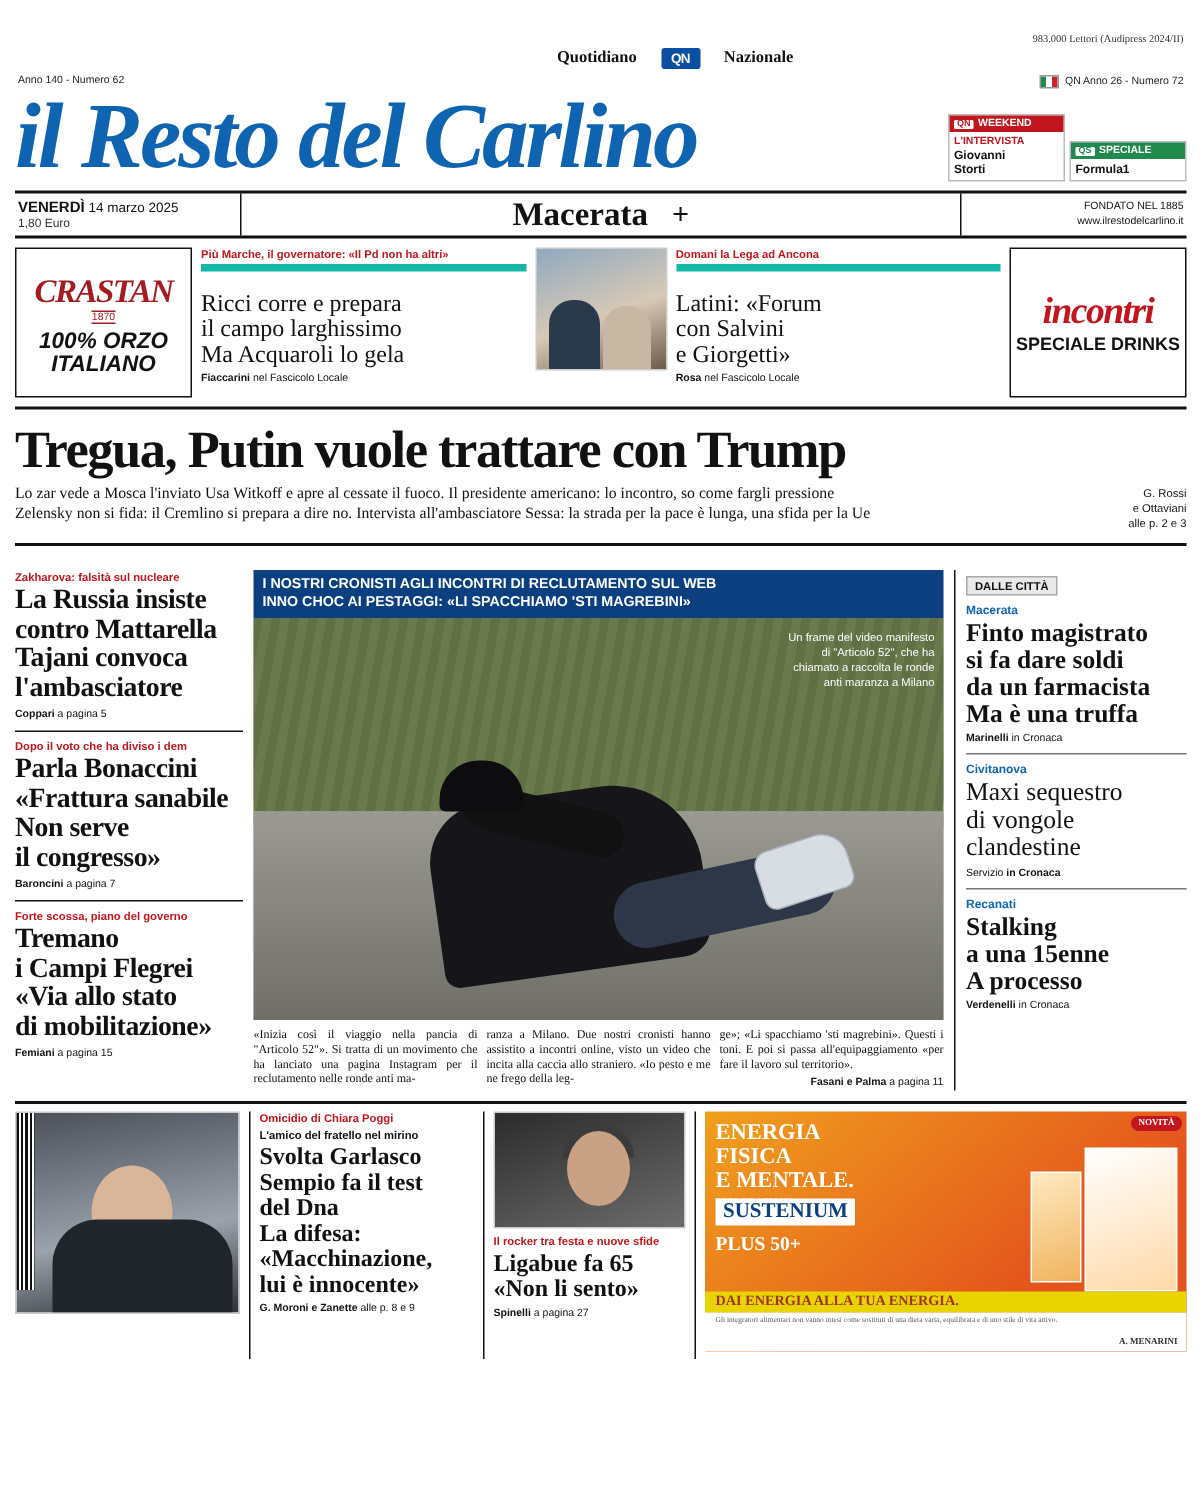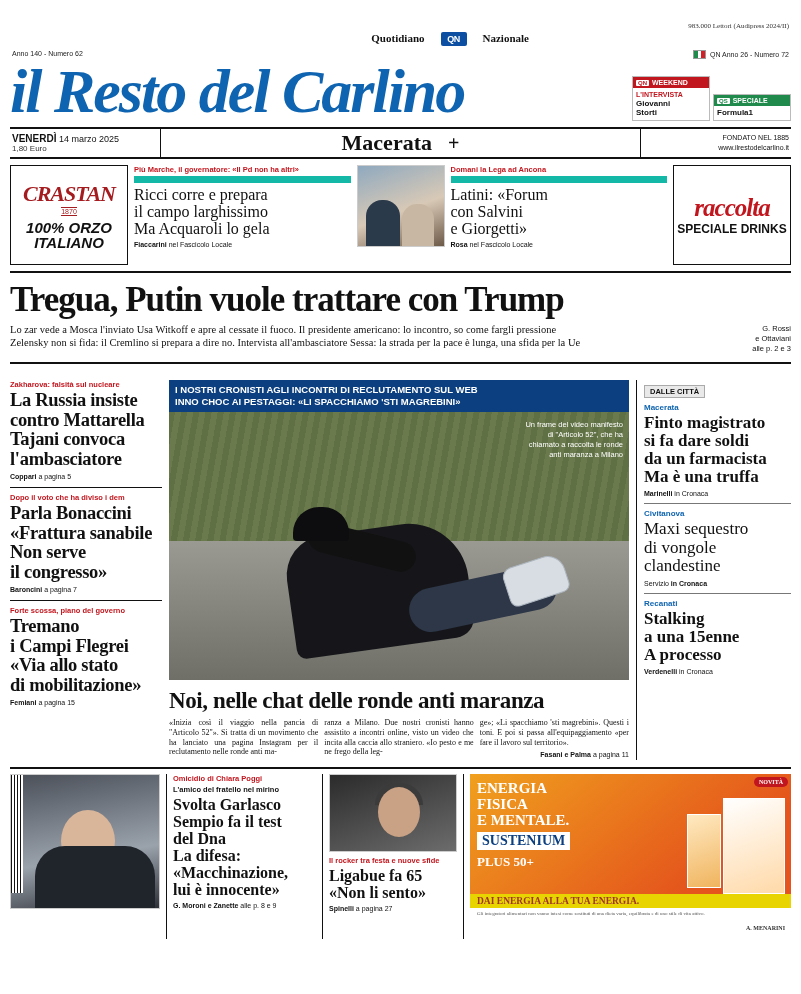--- a/index.html
+++ b/index.html
@@ -68,21 +68,21 @@
     font-size: 22px; color: #a51c20; letter-spacing: -1px; }
   .crastan-1870 { font-size: 7px; color: #a51c20; border-top: 1px solid #a51c20; border-bottom: 1px solid #a51c20;}
   .crastan-sub { font-style: italic; font-weight: bold; font-size: 15px; line-height: 15px; color: #111; text-align: center; margin-top: 4px;}
   .ristora-name { font-family: "Liberation Serif", serif; font-weight: bold; font-style: italic;
     font-size: 25px; color: #c2161e; letter-spacing: -1px; }
   .ristora-sub { font-family: "Liberation Sans", sans-serif; font-weight: bold; font-size: 12px; color: #111; }
 
   .promoitem { flex: 1; display: flex; gap: 5px; }
   .promoitem .txt { flex: 1; }
   .promo-kicker { font-family: "Liberation Sans", sans-serif; font-size: 7.5px; font-weight: bold;
-    color: #c2161e; border-bottom: 7px solid #14b8a6; padding-bottom: 2px; margin-bottom: 3px; }
+    color: #c2161e; border-bottom: 5px solid #14b8a6; padding-bottom: 2px; margin-bottom: 13px; }
   .promo-title { font-weight: normal; font-size: 16px; line-height: 17px; }
   .promo-sign { font-family: "Liberation Sans", sans-serif; font-size: 7px; margin-top: 4px; }
   .promo-sign b { font-weight: bold; }
   .promoimg { width: 88px; height: 82px; background: linear-gradient(160deg,#8fa9bf,#d8c9b6 55%,#6e5a48);
      border: 1px solid #ccc; align-self: flex-start; position: relative; overflow: hidden;}
   .promoimg:after{content:"";position:absolute;left:8px;bottom:0;width:34px;height:46px;background:#2b3a4a;border-radius:16px 16px 0 0;}
   .promoimg:before{content:"";position:absolute;right:10px;bottom:0;width:32px;height:42px;background:#c8b7a2;border-radius:15px 15px 0 0;}
 
   
   .mainrule { border-top: 2px solid #111; margin-top: 6px; }
@@ -274,21 +274,21 @@
 con Salvini
 e Giorgetti»</div>
         <div class="promo-sign">
           <b>Rosa</b>
           <span>nel Fascicolo Locale</span>
         </div>
       </div>
     </div>
 
     <div class="adbox">
-      <div class="ristora-name">raccolta</div>
+      <div class="ristora-name">incontri</div>
       <div class="ristora-sub">SPECIALE DRINKS</div>
     </div>
   </div>
 
   <div class="mainrule"></div>
   <div class="mainhead">Tregua, Putin vuole trattare con Trump</div>
   <div class="mainsub">
     <div class="t" style="white-space:pre-line">Lo zar vede a Mosca l'inviato Usa Witkoff e apre al cessate il fuoco. Il presidente americano: lo incontro, so come fargli pressione
 Zelensky non si fida: il Cremlino si prepara a dire no. Intervista all'ambasciatore Sessa: la strada per la pace è lunga, una sfida per la Ue</div>
     <div class="byline" style="white-space:pre-line">G. Rossi
@@ -345,21 +345,20 @@
           <div class="curb"></div>
           <div class="road"></div>
           <div class="person"></div>
           <div class="arm"></div>
           <div class="cap"></div>
           <div class="leg"></div>
           <div class="shoe"></div>
           <div class="photo-caption">Un frame del video manifesto di "Articolo 52", che ha chiamato a raccolta le ronde anti maranza a Milano</div>
         </div>
       </div>
-      <div class="photo-title">Noi, nelle chat delle ronde anti maranza</div>
       <div class="three">
         <div>«Inizia così il viaggio nella pancia di "Articolo 52"». Si tratta di un movimento che ha lanciato una pagina Instagram per il reclutamento nelle ronde anti ma-</div>
         <div>ranza a Milano. Due nostri cronisti hanno assistito a incontri online, visto un video che incita alla caccia allo straniero. «Io pesto e me ne frego della leg-</div>
         <div>
           <span>ge»; «Li spacchiamo 'sti magrebini». Questi i toni. E poi si passa all'equipaggiamento «per fare il lavoro sul territorio».</span>
           <div class="sg">
             <b>Fasani</b>
             <b>e Palma</b>
             <span>a pagina 11</span>
           </div>

